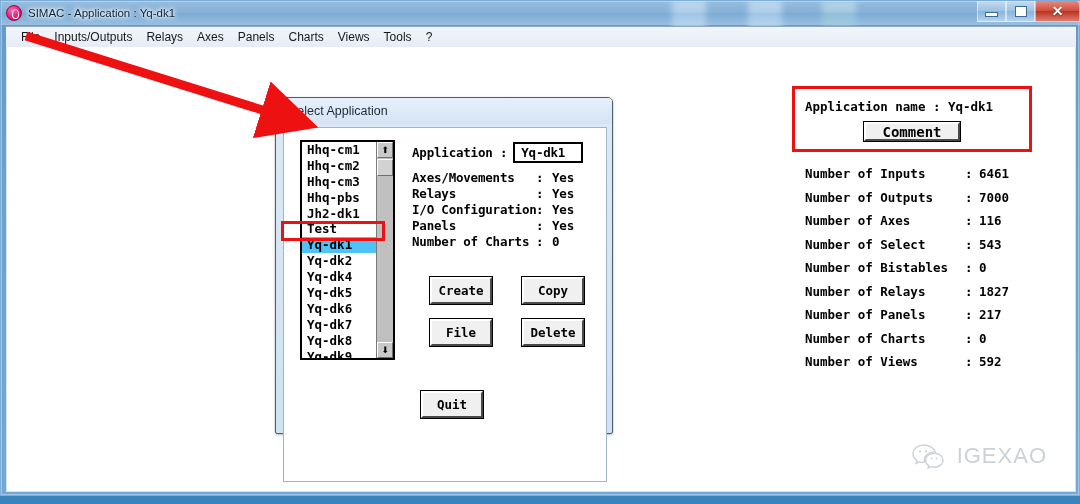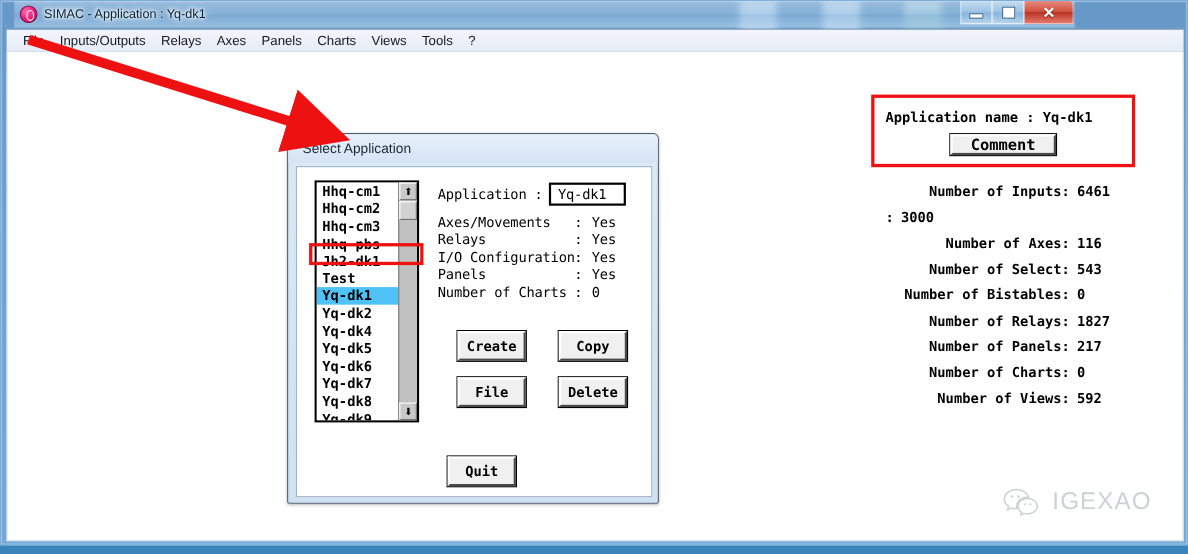--- a/index.html
+++ b/index.html
@@ -37,22 +37,22 @@
     left: 0; top: 0;
     width: 1080px;
     height: 496px;
     background: rgba(160,200,235,0.55);
     border: 1px solid rgba(125,175,220,0.9);
     box-shadow: 0 0 0 1px rgba(255,255,255,0.35) inset;
   }
 
   #titlebar {
     position: absolute;
-    left: 12px; top: 0;
-    width: 964px;
+    left: 0; top: 0;
+    width: 1080px;
     height: 24px;
     background: linear-gradient(180deg,
         rgba(215,232,247,0.45) 0%,
         rgba(178,210,238,0.40) 48%,
         rgba(150,192,228,0.45) 52%,
         rgba(196,222,245,0.55) 100%);
     display: flex;
     align-items: center;
   }
   #title-icon {
@@ -147,46 +147,45 @@
     height: 445px;
     background: #ffffff;
     border: 1px solid #d7e2ec;
     border-top: none;
     overflow: hidden;
   }
 
   
   #dialog {
     position: absolute;
-    left: 254px; top: 50px;
+    left: 268px; top: 50px;
     width: 338px;
     height: 337px;
     background: linear-gradient(180deg,#dce9f6 0%, #cfe1f2 100%);
     border: 1px solid #4b5c6b;
     border-radius: 5px 5px 2px 2px;
     box-shadow: 0 1px 3px rgba(0,0,0,.28);
-    margin-top: 24px;
   }
   #dialog-title {
     position: absolute;
     left: 0; top: 0;
     width: 100%;
     height: 26px;
     line-height: 26px;
     padding-left: 13px;
     font-size: 12.5px;
     color: #1c2a36;
     background: linear-gradient(180deg,#e7f0fa 0%, #d4e4f4 100%);
     border-radius: 4px 4px 0 0;
   }
   #dialog-body {
     position: absolute;
     left: 7px; top: 29px;
     width: 324px;
-    height: 301px;
+    height: 355px;
     background: #ffffff;
     border: 1px solid #9fb4c8;
   }
 
   
   #listbox-wrap {
     position: absolute;
     left: 16px; top: 12px;
     width: 95px;
     height: 220px;
@@ -251,21 +250,21 @@
   
   #app-row {
     position: absolute;
     left: 128px; top: 14px;
     display: flex;
     align-items: center;
   }
   .mono {
     font-family: "DejaVu Sans Mono", monospace;
     font-size: 12.5px;
-    font-weight: normal;
+    font-weight: bold;
     color: #000;
     letter-spacing: -0.2px;
   }
   #app-field {
     margin-left: 6px;
     min-width: 70px;
     padding: 1px 6px;
     border: 2px solid #000;
     background: #fff;
   }
@@ -336,21 +335,21 @@
     display: flex;
     font-family: "DejaVu Sans Mono", monospace;
     font-size: 12.5px;
     font-weight: bold;
     color: #000;
     height: 23.5px;
     align-items: center;
     padding-left: 13px;
     white-space: nowrap;
   }
-  .stat-label { width: 160px; text-align: right; }
+  .stat-label { width: 160px; }
   .stat-colon { width: 14px; }
 
   
   #red-arrow {
     position: absolute;
     left: 0; top: 0;
     width: 1080px; height: 504px;
     pointer-events: none;
   }
   #red-sel-box {
@@ -490,22 +489,23 @@
         <div id="app-name-line">Application name : Yq-dk1</div>
         <div id="comment-btn">Comment</div>
       </div>
 
       <div class="stat-row">
         <span class="stat-label">Number of Inputs</span>
         <span class="stat-colon">:</span>
         <span>6461</span>
       </div>
       <div class="stat-row">
-        <span class="stat-colon">:</span>
-        <span>3000</span>
+        <span class="stat-label">Number of Outputs</span>
+        <span class="stat-colon">:</span>
+        <span>7000</span>
       </div>
       <div class="stat-row">
         <span class="stat-label">Number of Axes</span>
         <span class="stat-colon">:</span>
         <span>116</span>
       </div>
       <div class="stat-row">
         <span class="stat-label">Number of Select</span>
         <span class="stat-colon">:</span>
         <span>543</span>

